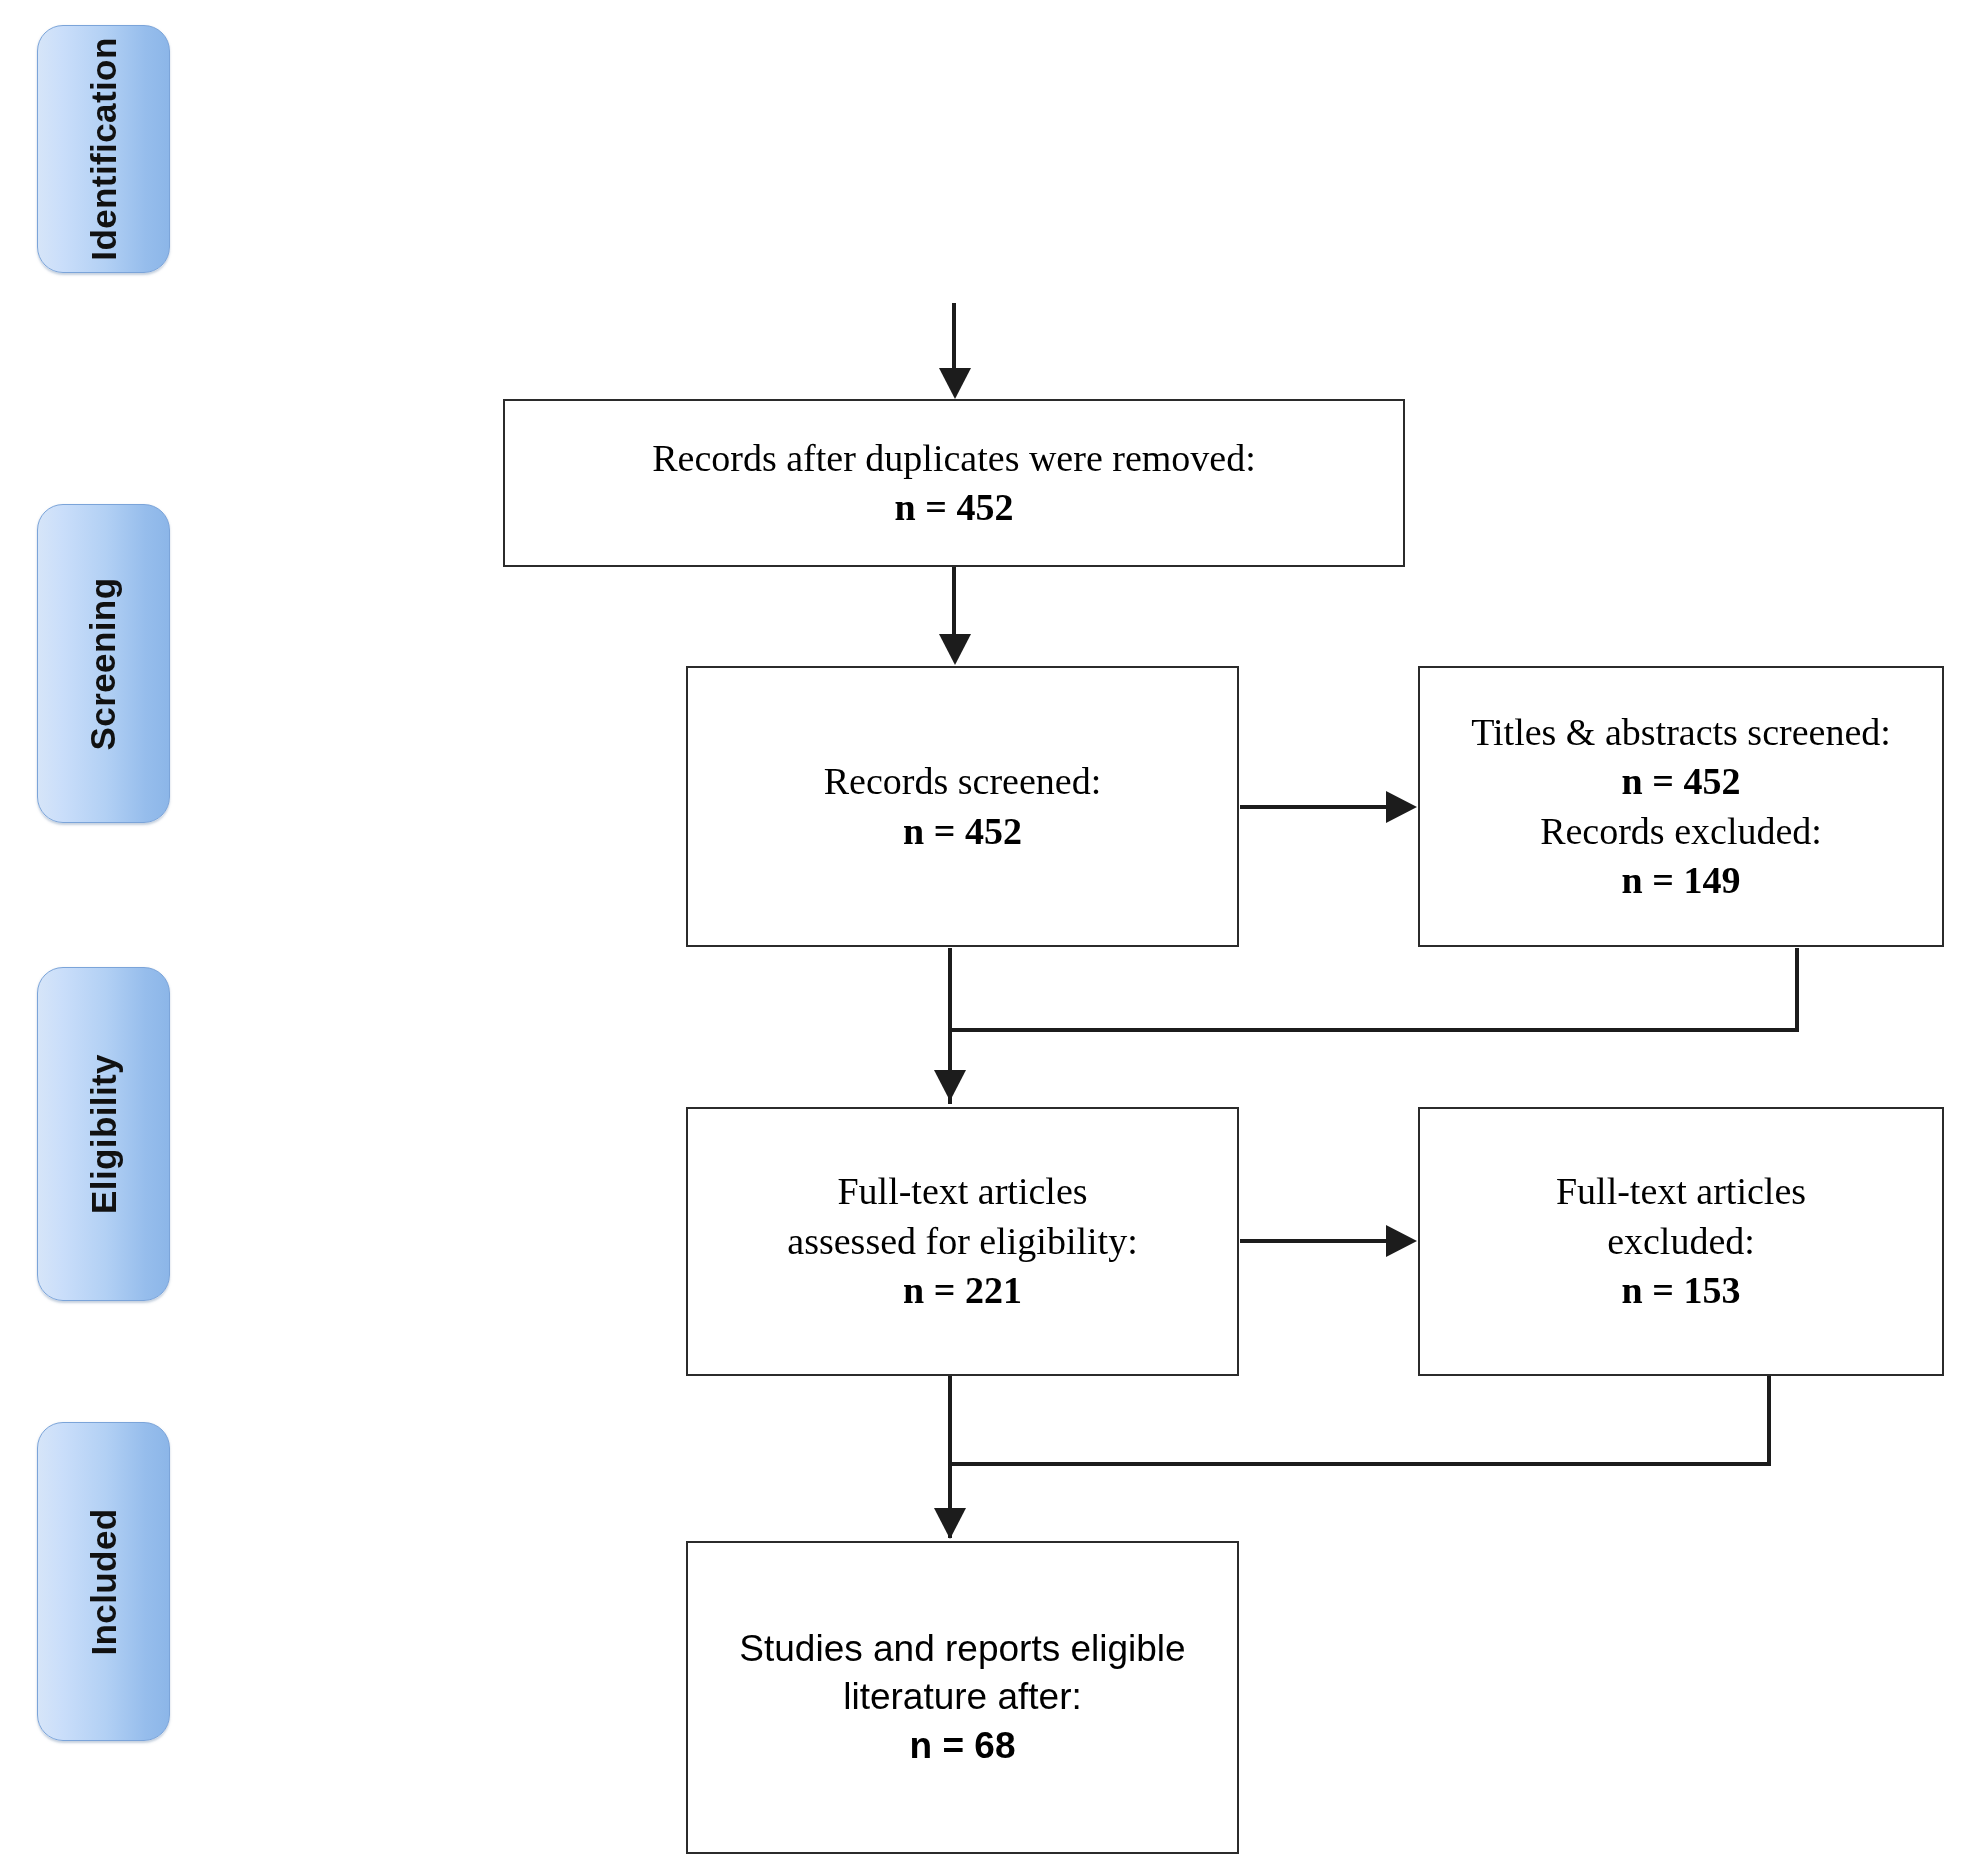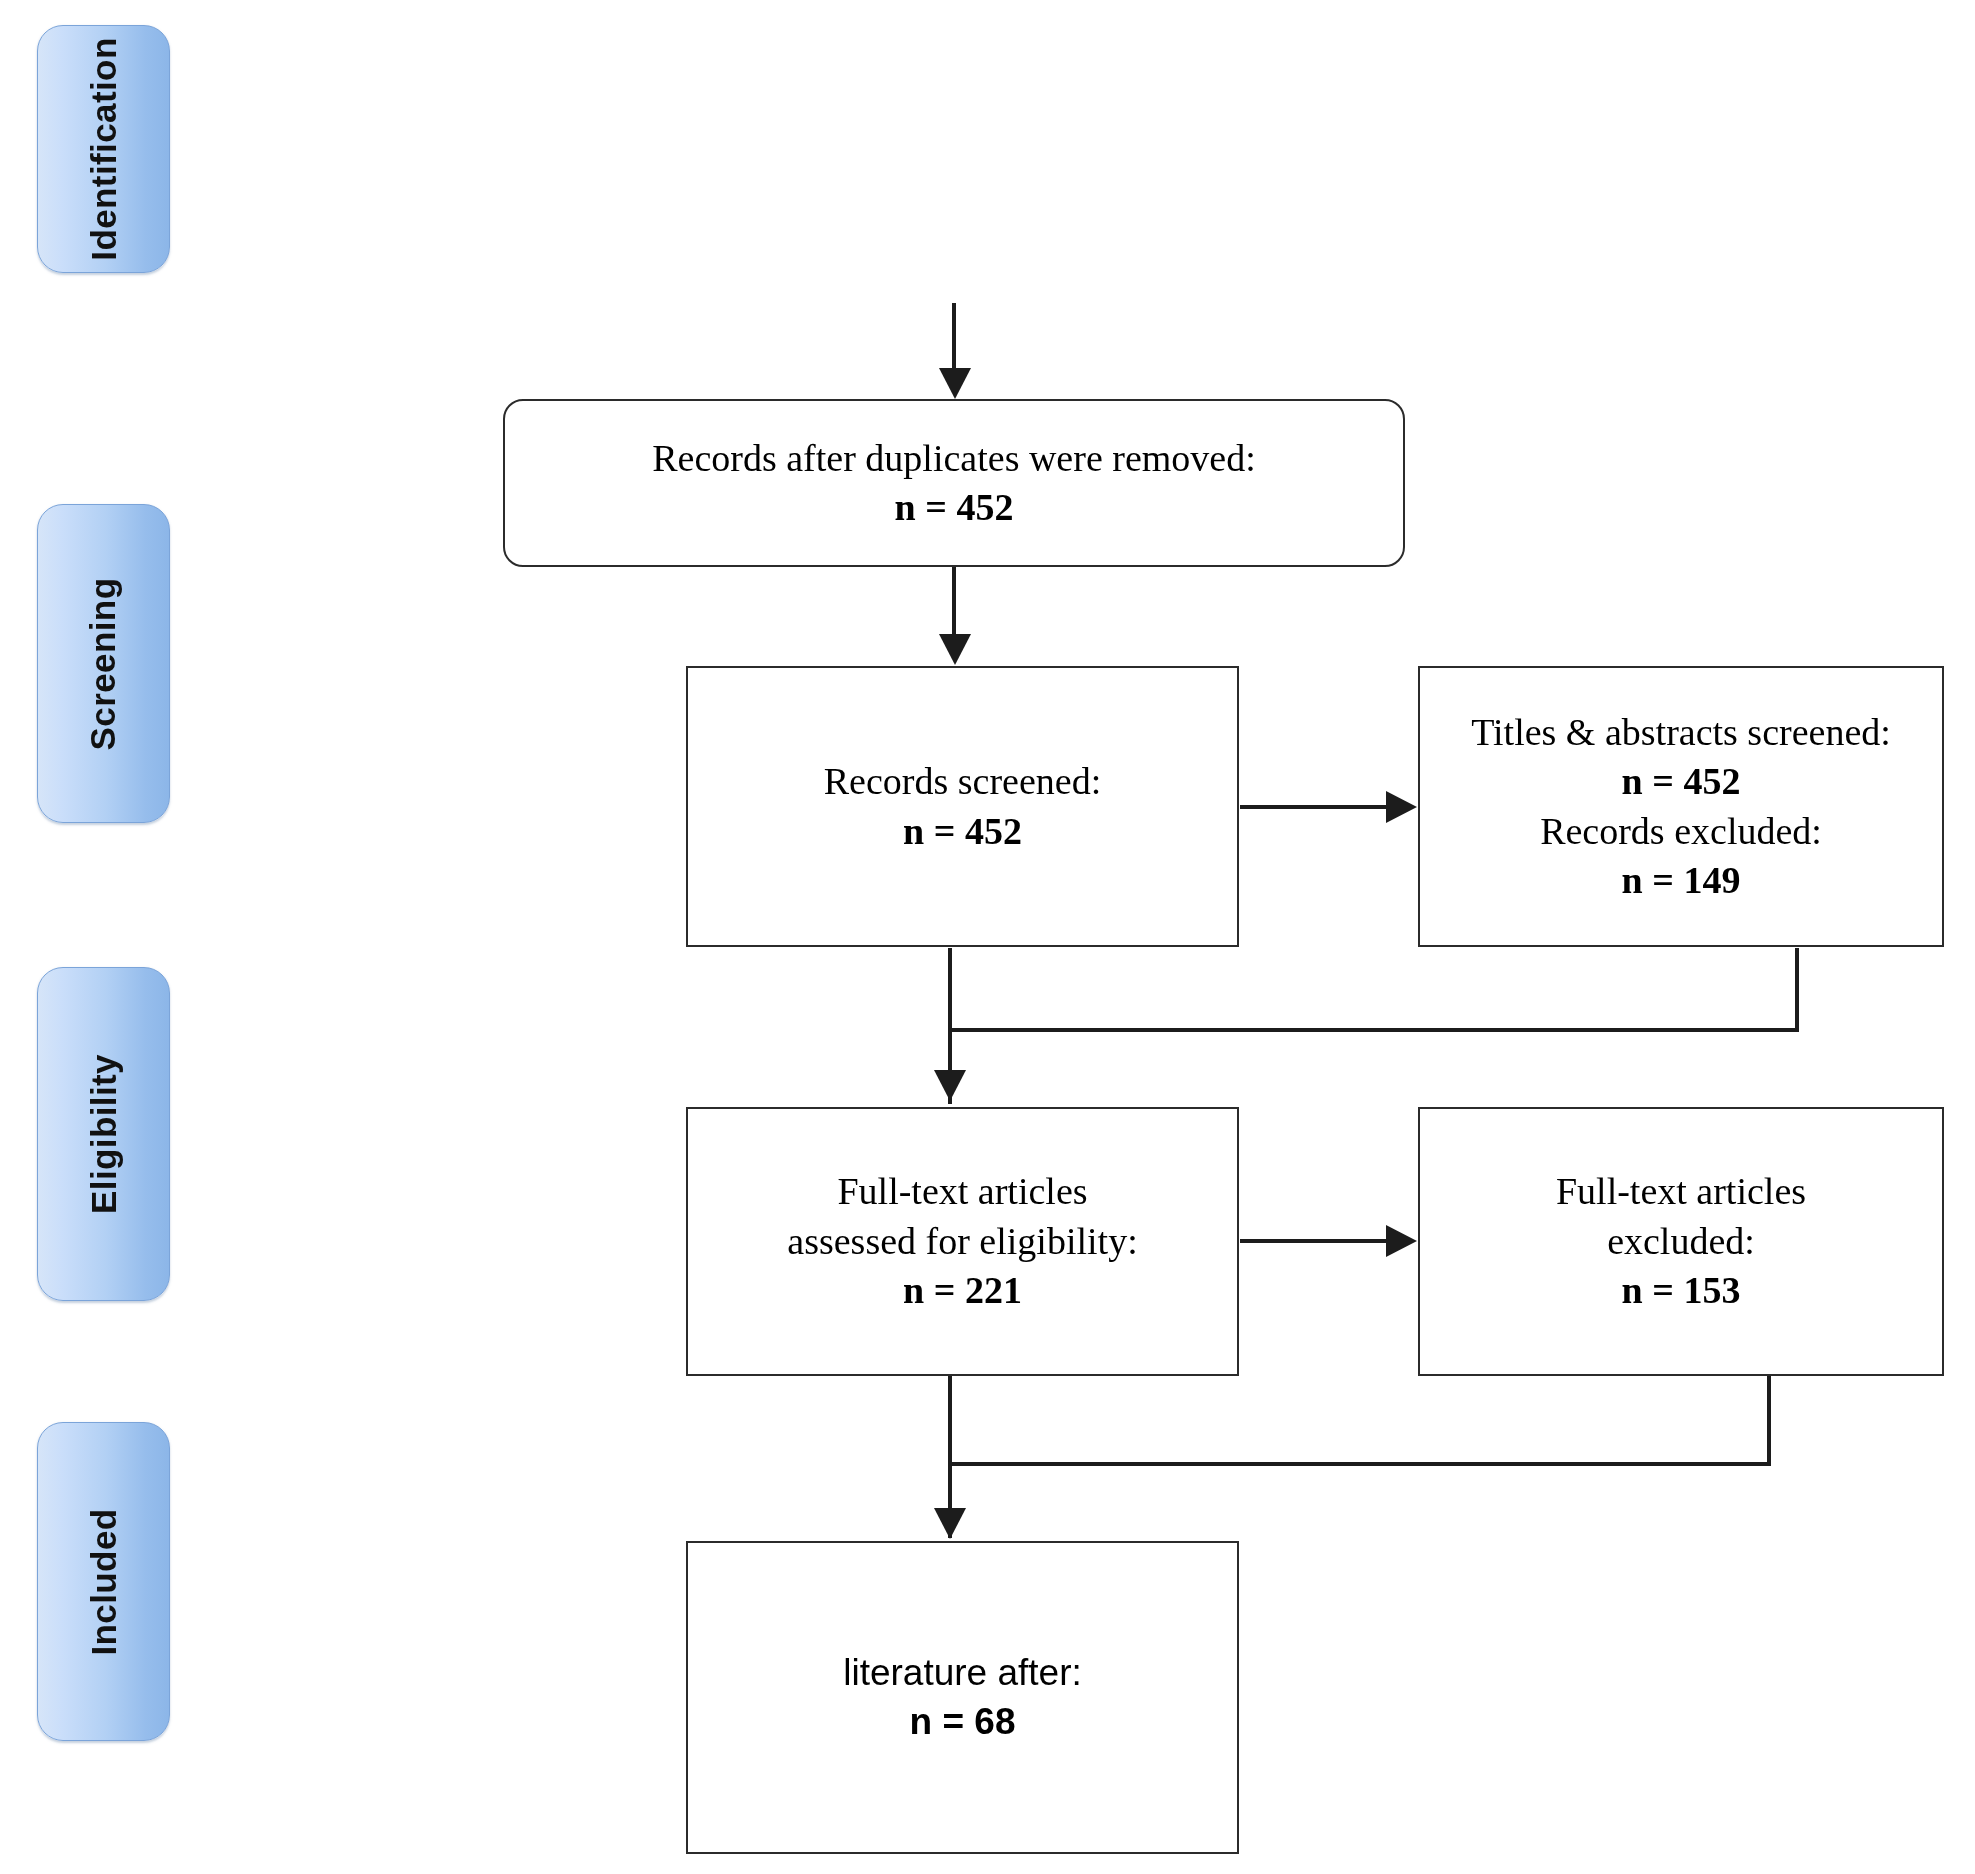--- a/index.html
+++ b/index.html
@@ -82,21 +82,21 @@
   </div>
 
   <div class="pill" style="left:37px;top:1422px;width:131px;height:317px;">
     <span>Included</span>
   </div>
 
 
   <div class="vline" style="left:952px;top:303px;height:69px;"></div>
   <div class="arrow-down" style="left:939px;top:368px;"></div>
 
-  <div class="box" style="left:503px;top:399px;width:902px;height:168px;border-radius:20px;">
+  <div class="box" style="left:503px;top:399px;width:902px;height:168px;">
     <div class="ln">Records after duplicates were removed:</div>
     <div class="num">n = 452</div>
   </div>
 
   <div class="vline" style="left:952px;top:567px;height:70px;"></div>
   <div class="arrow-down" style="left:939px;top:634px;"></div>
 
   <div class="box" style="left:686px;top:666px;width:553px;height:281px;justify-content:center;">
     <div class="ln">Records screened:</div>
     <div class="num">n = 452</div>
@@ -135,18 +135,19 @@
   </div>
 
   <div class="vline" style="left:948px;top:1376px;height:115px;"></div>
   <div class="hline" style="left:951px;top:1462px;width:820px;"></div>
   <div class="vline" style="left:1767px;top:1376px;height:89px;"></div>
 
   <div class="vline" style="left:948px;top:1462px;height:76px;"></div>
   <div class="arrow-down" style="left:934px;top:1508px;"></div>
 
   <div class="box sans" style="left:686px;top:1541px;width:553px;height:313px;">
+    <div class="ln">Studies and reports eligible</div>
     <div class="ln">literature after:</div>
     <div class="num">n = 68</div>
   </div>
 
 </div>
 
 
 </body></html>

